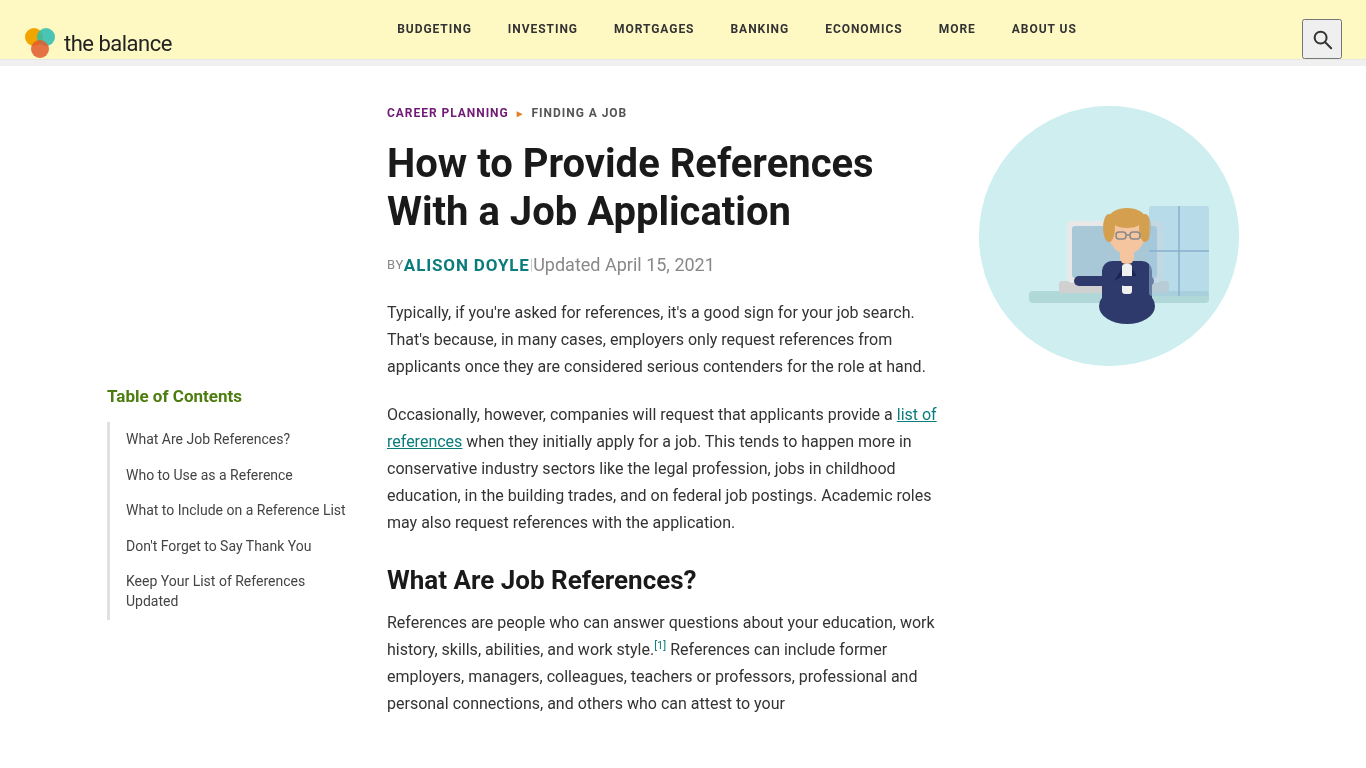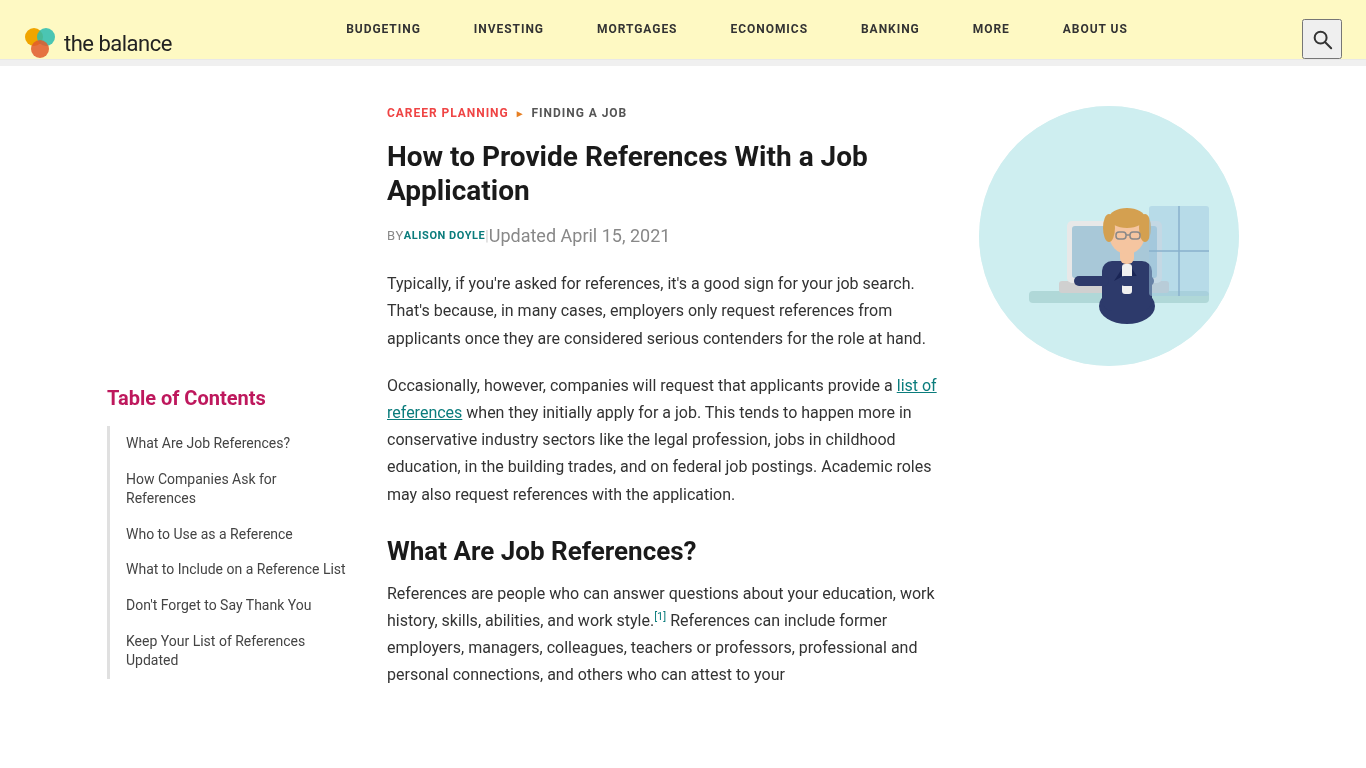--- a/index.html
+++ b/index.html
@@ -30,21 +30,21 @@
     }
     .logo-text {
       font-size: 22px;
       color: #222;
       font-weight: 400;
       letter-spacing: -0.5px;
     }
     .nav {
       display: flex;
       align-items: center;
-      gap: 17px;
+      gap: 0;
     }
     .nav-item {
       font-size: 12px;
       font-weight: 700;
       letter-spacing: 0.08em;
       color: #333;
       padding: 0 18px;
       height: 60px;
       display: flex;
       align-items: center;
@@ -72,23 +72,23 @@
       gap: 40px;
     }
 
     
     .sidebar {
       width: 240px;
       flex-shrink: 0;
       margin-top: 280px;
     }
     .toc-title {
-      font-size: 20px;
-      font-weight: 700;
-      color: #be185d;
+      font-size: 17px;
+      font-weight: 700;
+      color: #4d7c0f;
       margin-bottom: 16px;
     }
     .toc-list {
       list-style: none;
       border-left: 3px solid #e0e0e0;
       padding-left: 0;
     }
     .toc-list li {
       padding: 8px 0 8px 16px;
       border-left: 3px solid transparent;
@@ -113,35 +113,35 @@
       display: flex;
       align-items: center;
       gap: 6px;
       font-size: 12px;
       font-weight: 700;
       letter-spacing: 0.08em;
       margin-bottom: 20px;
       color: #555;
     }
     .breadcrumb-link {
-      color: #ef4444;
+      color: #701a75;
       text-decoration: none;
       cursor: pointer;
       text-align: center;
     }
     .breadcrumb-arrow {
       color: #e67e22;
       font-size: 10px;
     }
     .breadcrumb-current {
       color: #555;
     }
 
     .article-title {
-      font-size: 28px;
+      font-size: 40px;
       font-weight: 700;
       color: #1a1a1a;
       line-height: 1.2;
       margin-bottom: 18px;
       max-width: 600px;
     }
 
     .byline {
       font-size: 14px;
       color: #666;
@@ -151,21 +151,21 @@
       gap: 0;
     }
     .byline-by {
       color: #888;
       font-size: 13px;
       letter-spacing: 0.05em;
     }
     .byline-author {
       color: #0a7c7c;
       font-weight: 700;
-      font-size: 11px;
+      font-size: 17px;
       letter-spacing: 0.05em;
       cursor: pointer;
     }
     .byline-sep {
       color: #ccc;
     }
     .byline-date {
       color: #888;
       font-size: 18px;
     }
@@ -228,22 +228,22 @@
       <circle cx="10" cy="10" r="9" fill="#f0a500"></circle>
       <circle cx="22" cy="10" r="9" fill="#2bbcb0" opacity="0.85"></circle>
       <circle cx="16" cy="22" r="9" fill="#e05a2b" opacity="0.85"></circle>
     </svg>
     <span class="logo-text">the balance</span>
   </div>
   <nav class="nav">
     <a class="nav-item">BUDGETING</a>
     <a class="nav-item">INVESTING</a>
     <a class="nav-item">MORTGAGES</a>
+    <a class="nav-item">BANKING</a>
     <a class="nav-item">ECONOMICS</a>
-    <a class="nav-item">BANKING</a>
     <a class="nav-item">MORE</a>
     <a class="nav-item">ABOUT US</a>
   </nav>
   <button class="search-icon-btn">
     <svg viewBox="0 0 24 24" fill="none" stroke="currentColor" stroke-width="2.2" stroke-linecap="round" stroke-linejoin="round">
       <circle cx="10.5" cy="10.5" r="6.5"></circle>
       <line x1="15.5" y1="15.5" x2="22" y2="22"></line>
     </svg>
   </button>
 </header>
@@ -252,23 +252,20 @@
 
 <div class="content-area">
 
   <aside class="sidebar">
     <h3 class="toc-title">Table of Contents</h3>
     <ul class="toc-list">
       <li>
           <a>What Are Job References?</a>
         </li>
       <li>
-          <a>How Companies Ask for References</a>
-        </li>
-      <li>
           <a>Who to Use as a Reference</a>
         </li>
       <li>
           <a>What to Include on a Reference List</a>
         </li>
       <li>
           <a>Don't Forget to Say Thank You</a>
         </li>
       <li>
           <a>Keep Your List of References Updated</a>

